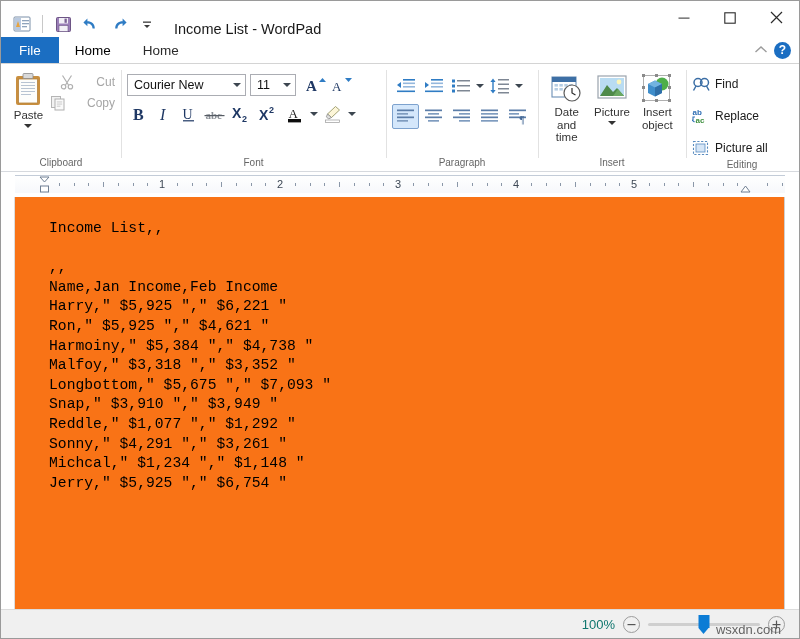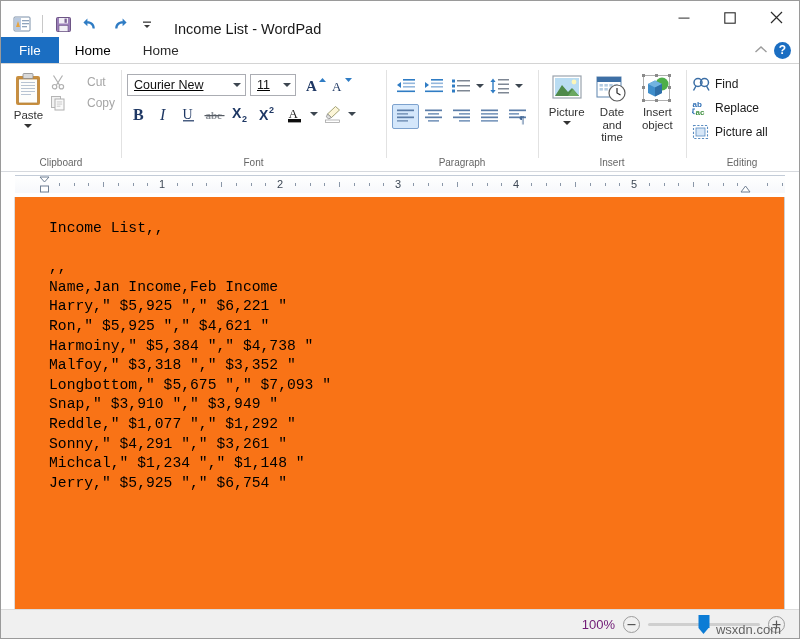--- a/index.html
+++ b/index.html
@@ -107,21 +107,21 @@
     width: 54px; display: flex; flex-direction: column;
     align-items: center; padding-top: 4px;
   }
   .paste-label { font-size: 11.5px; color: #333; margin-top: 1px; }
   .paste-caret {
     width: 0; height: 0; margin-top: 3px;
     border-left: 4px solid transparent; border-right: 4px solid transparent;
     border-top: 4px solid #333;
   }
   .cut-copy { display: flex; flex-direction: column; padding-top: 6px; gap: 5px; }
-  .cc-item { display: flex; align-items: center; gap: 21px; }
+  .cc-item { display: flex; align-items: center; gap: 21px; justify-content: flex-end; }
   .cc-label { font-size: 12px; color: #a6a6a6; }
 
   
   .g-font { width: 265px; }
   .font-row1 { display: flex; align-items: center; gap: 4px; padding-top: 5px; }
   .combo {
     height: 22px; border: 1px solid #abadb3; background: #fff;
     display: flex; align-items: center;
     font-size: 12.5px; color: #111;
   }
@@ -169,21 +169,21 @@
     width: 48px; display: flex; flex-direction: column;
     align-items: center; padding-top: 4px;
   }
   .ins-label {
     font-size: 11.5px; color: #333; text-align: center;
     line-height: 12.5px; margin-top: 2px;
   }
 
   
   .g-editing { width: 112px; }
-  .edit-col { display: flex; flex-direction: column; padding-top: 8px; gap: 8px; }
+  .edit-col { display: flex; flex-direction: column; padding-top: 8px; gap: 16px; }
   .edit-item { display: flex; align-items: center; gap: 5px; }
   .edit-label { font-size: 12px; color: #1a1a1a; }
 
   
   .ruler-wrap {
     flex: 0 0 25px; height: 25px;
     background: #ffffff;
     position: relative;
     border-bottom: 1px solid #ffffff;
   }
@@ -249,21 +249,21 @@
     flex: 0 0 29px; height: 29px;
     background: #f0f0f0;
     border-top: 1px solid #dcdcdc;
     display: flex; align-items: center;
     position: relative;
   }
   .zoomwrap {
     margin-left: auto; display: flex; align-items: center;
     padding-right: 14px; gap: 8px;
   }
-  .zoom-pct { font-size: 13px; color: #701a75; }
+  .zoom-pct { font-size: 13px; color: #0f766e; }
   .zcircle {
     width: 17px; height: 17px; border-radius: 50%;
     border: 1px solid #9c9c9c;
     display: flex; align-items: center; justify-content: center;
     color: #555;
   }
   .ztrack {
     width: 112px; height: 3px; background: #cfcfcf;
     position: relative; border-radius: 2px;
   }
@@ -400,21 +400,21 @@
               <rect x="6.8" y="10.7" width="3.6" height="0.9" fill="#c4c4c4"></rect>
             </svg>
             <span class="cc-label">Copy</span>
           </div>
         </div>
       </div>
       <div class="group-label">Clipboard</div>
     </div>
 
     <div class="group g-font">
-      <div class="group-body" style="flex-direction:column;text-decoration:underline;">
+      <div class="group-body" style="flex-direction:column;">
         <div class="font-row1">
           <div class="combo combo-fontname">
             <span class="cval">Courier New</span>
             <span class="carrow">
                 <i class="caret-dn"></i>
               </span>
           </div>
           <div class="combo combo-fontsize">
             <span class="cval">11</span>
             <span class="carrow">
@@ -585,31 +585,20 @@
               <text x="11.5" y="15" font-family="Liberation Serif, serif" font-size="11" fill="#4a6d99">¶</text>
             </svg>
           </div>
         </div>
       </div>
       <div class="group-label">Paragraph</div>
     </div>
 
     <div class="group g-insert">
       <div class="group-body" style="padding-top:2px;">
-        <div class="ins-item">
-          <svg width="36" height="30" viewBox="0 0 36 30">
-            <rect x="4" y="2" width="28" height="22" fill="#ffffff" stroke="#9aa3ad" stroke-width="1.2"></rect>
-            <rect x="6" y="4" width="24" height="18" fill="#b9dcf2"></rect>
-            <path d="M6 22 L13 11 L19 18 L23 14 L30 22 Z" fill="#4e8a4a"></path>
-            <path d="M19 22 L24 15 L30 22 Z" fill="#6aa861"></path>
-            <circle cx="25" cy="8" r="2.4" fill="#fdf6b8"></circle>
-          </svg>
-          <div class="ins-label">Picture</div>
-          <div class="paste-caret" style="margin-top:2px;"></div>
-        </div>
         <div class="ins-item">
           <svg width="36" height="30" viewBox="0 0 36 30">
             <rect x="3" y="3" width="24" height="20" fill="#ffffff" stroke="#6b8fb5" stroke-width="1.1"></rect>
             <rect x="3" y="3" width="24" height="5" fill="#3d6fa5"></rect>
             <g fill="#b5cde3">
               <rect x="5.5" y="10" width="3.4" height="2.6"></rect>
                 <rect x="10.4" y="10" width="3.4" height="2.6"></rect>
               <rect x="15.3" y="10" width="3.4" height="2.6"></rect>
                 <rect x="20.2" y="10" width="3.4" height="2.6"></rect>
               <rect x="5.5" y="14" width="3.4" height="2.6"></rect>
@@ -617,20 +606,31 @@
               <rect x="15.3" y="14" width="3.4" height="2.6"></rect>
                 <rect x="20.2" y="14" width="3.4" height="2.6"></rect>
             </g>
             <circle cx="23" cy="19" r="8" fill="#ffffff" stroke="#5a5a5a" stroke-width="1.2"></circle>
             <path d="M23 14 L23 19 L26.5 21" stroke="#2a2a2a" stroke-width="1.2" fill="none"></path>
           </svg>
           <div class="ins-label">
             <span>Date and</span><br>
             <span>time</span>
           </div>
+        </div>
+        <div class="ins-item">
+          <svg width="36" height="30" viewBox="0 0 36 30">
+            <rect x="4" y="2" width="28" height="22" fill="#ffffff" stroke="#9aa3ad" stroke-width="1.2"></rect>
+            <rect x="6" y="4" width="24" height="18" fill="#b9dcf2"></rect>
+            <path d="M6 22 L13 11 L19 18 L23 14 L30 22 Z" fill="#4e8a4a"></path>
+            <path d="M19 22 L24 15 L30 22 Z" fill="#6aa861"></path>
+            <circle cx="25" cy="8" r="2.4" fill="#fdf6b8"></circle>
+          </svg>
+          <div class="ins-label">Picture</div>
+          <div class="paste-caret" style="margin-top:2px;"></div>
         </div>
         <div class="ins-item">
           <svg width="36" height="30" viewBox="0 0 36 30">
             <rect x="4.5" y="1.5" width="26" height="25" fill="none" stroke="#a8a8a8" stroke-width="0.9" stroke-dasharray="0"></rect>
             <g fill="#8a8a8a">
               <rect x="3" y="0" width="3" height="3"></rect>
                 <rect x="16" y="0" width="3" height="3"></rect>
                 <rect x="29" y="0" width="3" height="3"></rect>
               <rect x="3" y="12" width="3" height="3"></rect>
                 <rect x="29" y="12" width="3" height="3"></rect>

